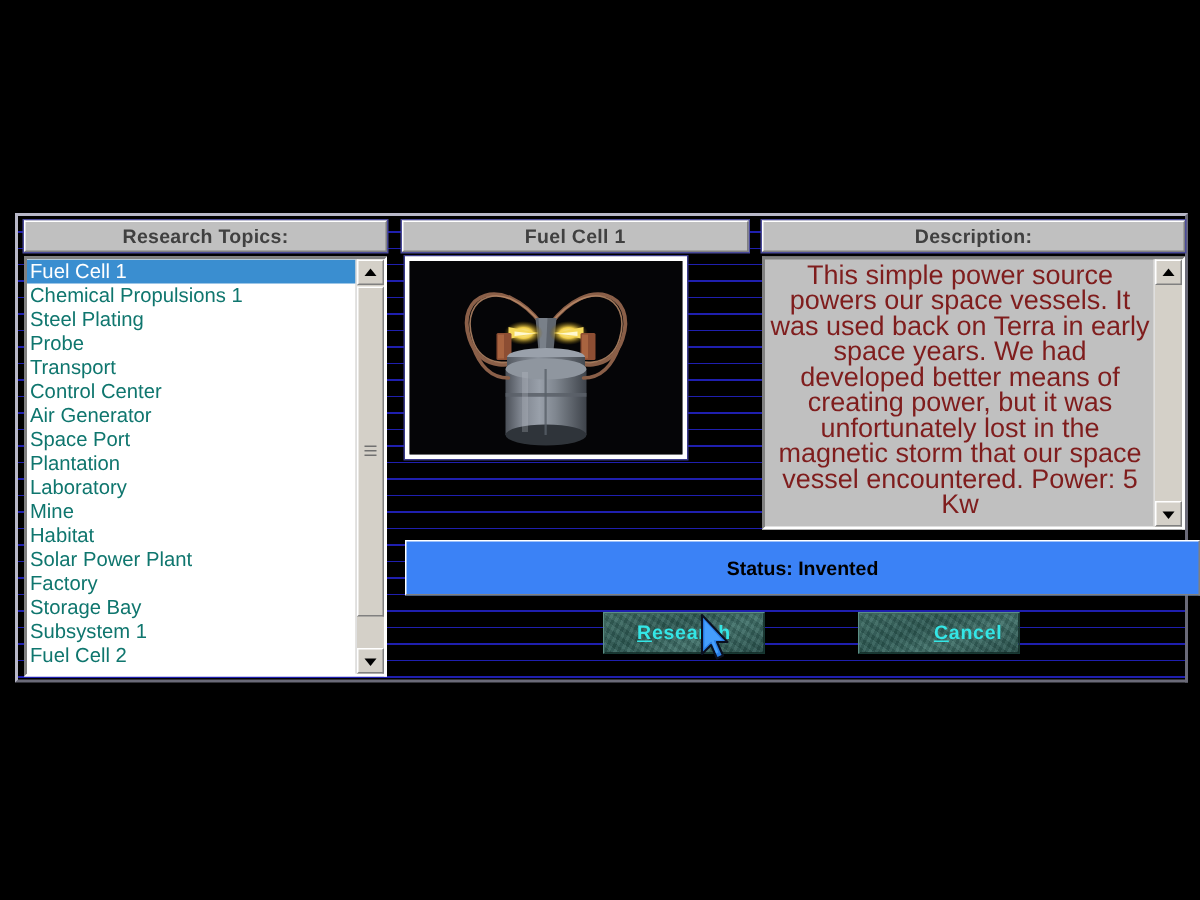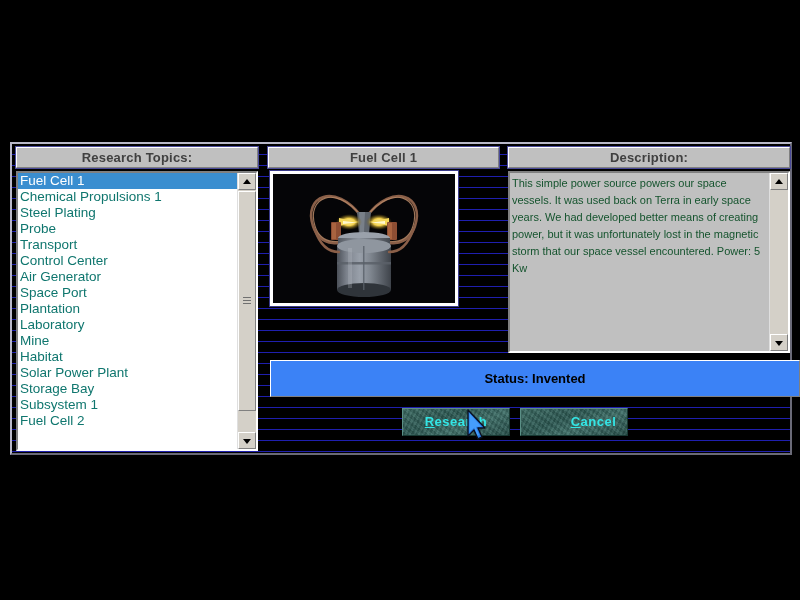--- a/index.html
+++ b/index.html
@@ -204,25 +204,26 @@
   #desc-header { left: 496px; top: 3px; width: 282px; }
 
   #desc-frame {
     left: 496px; top: 27px; width: 282px; height: 182px;
     background: #c0c0c0;
   }
   #desc-text {
     position: absolute;
     left: 2px; top: 2px;
     right: 20px; bottom: 2px;
-    color: #14532d;
-    font-size: 11px;
+    color: #7f1d1d;
+    font-size: 18px;
     line-height: 17px;
     overflow: hidden;
     background: #c0c0c0;
+    text-align: center;
   }
   #desc-frame .vscroll { background: #d4d0c8; }
 
   
   .game-btn {
     position: absolute;
     top: 264px;
     height: 28px;
     background:
       repeating-linear-gradient(115deg, rgba(255,255,255,0.05) 0 2px, rgba(0,0,0,0.08) 2px 4px),
@@ -239,21 +240,21 @@
     text-align: center;
     line-height: 26px;
     letter-spacing: 0.5px;
     white-space: nowrap;
     overflow: hidden;
     cursor: default;
   }
   .game-btn .u { text-decoration: underline; }
 
   #btn-research { left: 390px; width: 108px; }
-  #btn-cancel   { left: 508px; width: 108px; padding-left: 39px; }
+  #btn-cancel   { left: 560px; width: 108px; padding-left: 39px; }
 
   
   #cursor {
     position: absolute;
     left: 466px; top: 409px;
     width: 22px; height: 32px;
     pointer-events: none;
   }
 </style>
 </head>
@@ -274,20 +275,21 @@
         <div class="topic-item">Probe</div>
         <div class="topic-item">Transport</div>
         <div class="topic-item">Control Center</div>
         <div class="topic-item">Air Generator</div>
         <div class="topic-item">Space Port</div>
         <div class="topic-item">Plantation</div>
         <div class="topic-item">Laboratory</div>
         <div class="topic-item">Mine</div>
         <div class="topic-item">Habitat</div>
         <div class="topic-item">Solar Power Plant</div>
+        <div class="topic-item">Factory</div>
         <div class="topic-item">Storage Bay</div>
         <div class="topic-item">Subsystem 1</div>
         <div class="topic-item">Fuel Cell 2</div>
       </div>
 
     <div class="vscroll">
       <div class="sb-btn up">
         <span class="sb-arrow"></span>
       </div>
       <div class="sb-thumb" style="top:18px; height:220px;">

